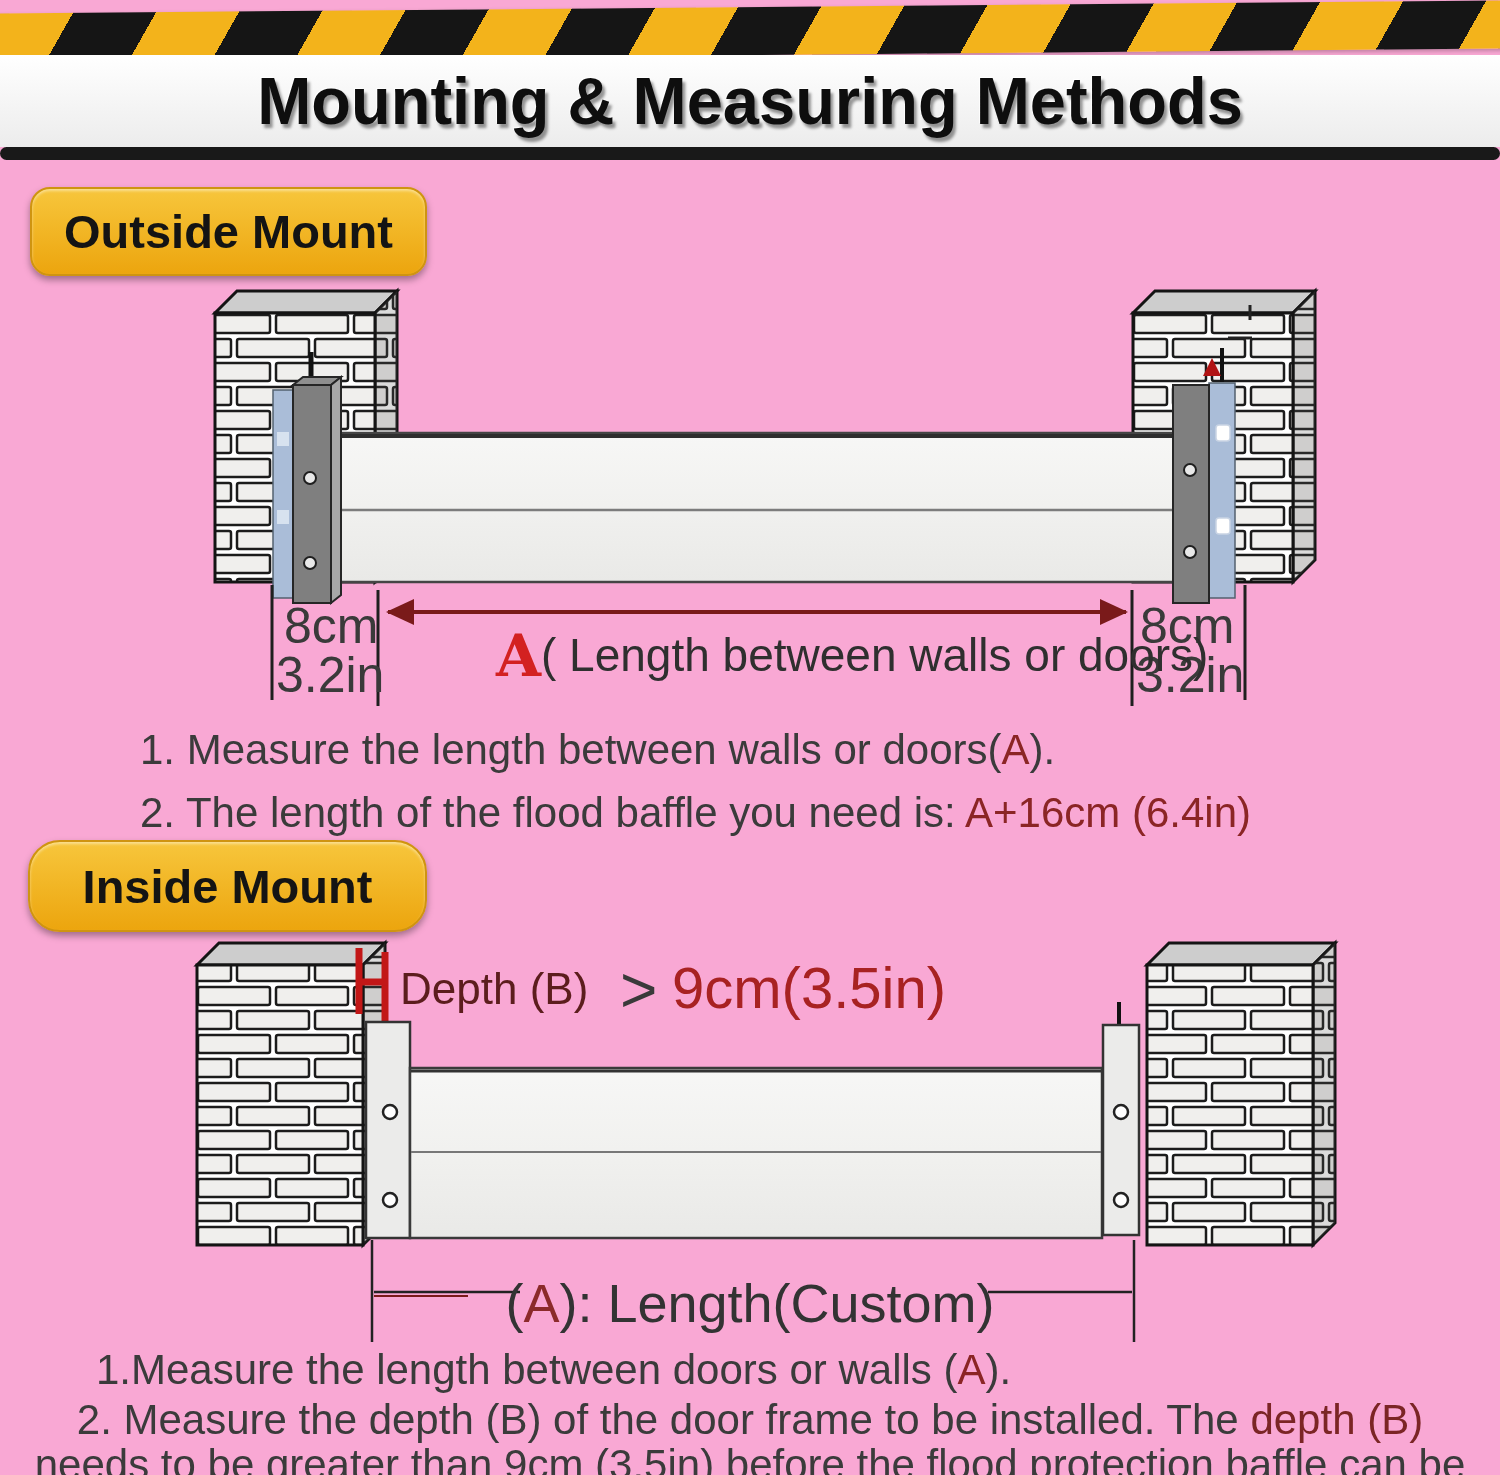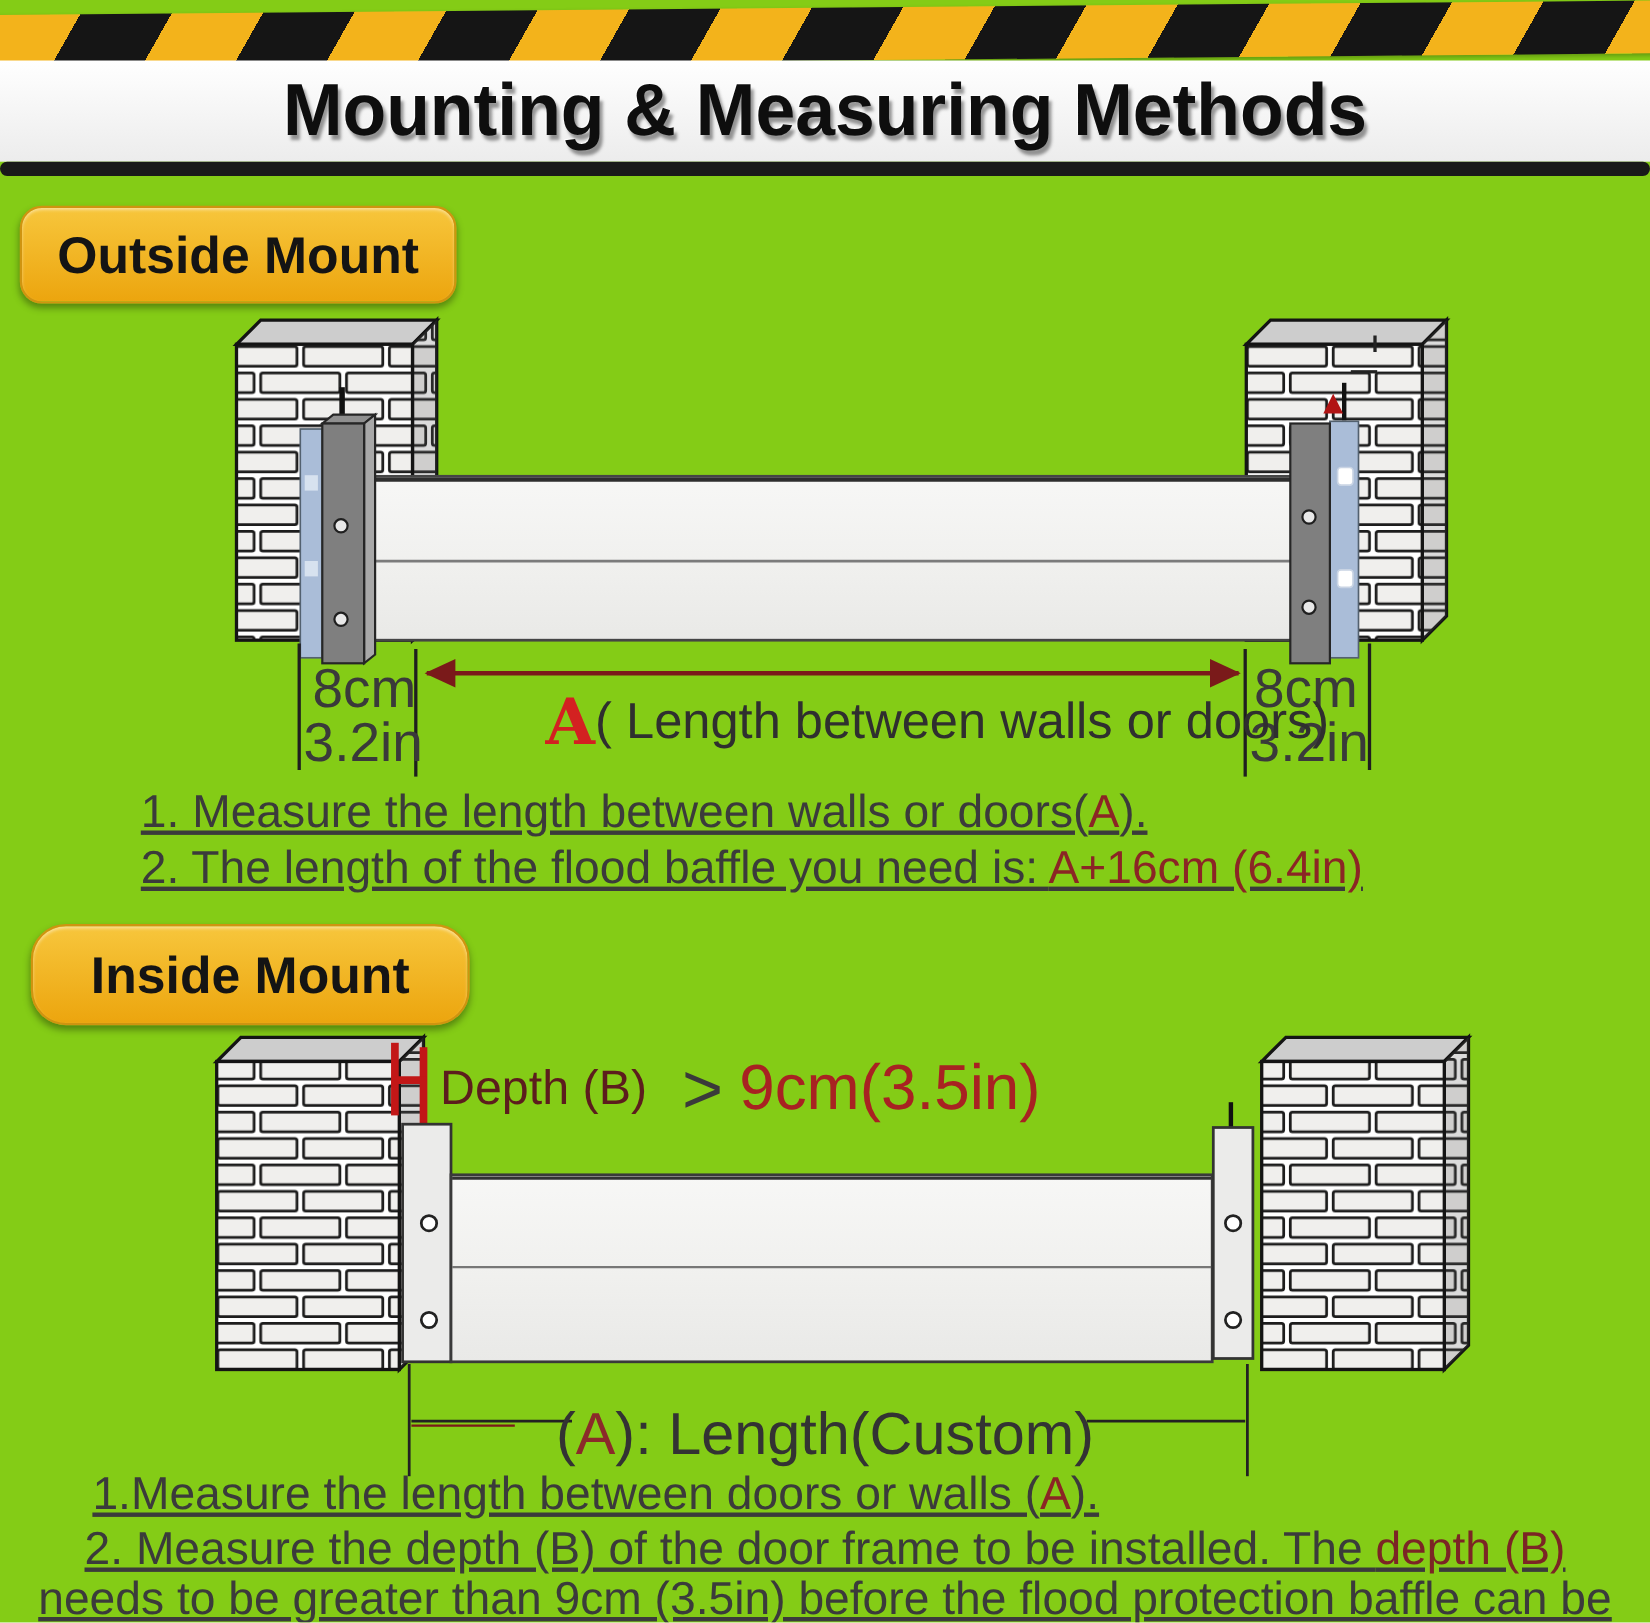--- a/index.html
+++ b/index.html
@@ -1,18 +1,18 @@
 <!DOCTYPE html>
 <html><head>
 <meta charset="utf-8">
 <style>
   html,body{margin:0;padding:0;background:#ffffff;}
   .page{
     position:relative;width:1500px;height:1475px;margin:0 auto;
-    background:#84cc16;overflow:hidden;
+    background:#f9a8d4;overflow:hidden;
     font-family:"Liberation Sans","DejaVu Sans",sans-serif;
   }
   
   .tape{
     position:absolute;top:7px;left:-10px;width:1530px;height:48px;
     background:repeating-linear-gradient(120deg,#f3b31b 0 72px,#151515 72px 144px);
     transform:rotate(-0.5deg);
     box-shadow:0 2px 4px rgba(0,0,0,0.25);
   }
   
@@ -31,39 +31,39 @@
     background:#191919;border-radius:7px;
   }
   
   .badge{
     position:absolute;display:flex;align-items:center;justify-content:center;
     background:linear-gradient(#f7c63c,#eca50e);
     border:2px solid #cf9410;border-radius:20px;
     box-shadow:0 4px 7px rgba(0,0,0,0.35), inset 0 2px 3px rgba(255,255,255,0.45);
     font-size:47px;font-weight:bold;color:#141414;
   }
-  .badge-outside{left:18px;top:187px;width:393px;height:85px;}
+  .badge-outside{left:30px;top:187px;width:393px;height:85px;}
   .badge-inside{left:28px;top:840px;width:395px;height:88px;border-radius:32px;}
   
   svg.diagram{position:absolute;left:0;display:block;}
   .dg-outside{top:270px;}
   .dg-inside{top:930px;}
   svg text{font-family:"Liberation Sans","DejaVu Sans",sans-serif;}
   .dimtxt{fill:#3a3a3a;font-size:50px;}
   .spantxt{fill:#2f2f2f;font-size:46px;}
   .bigA{fill:#d32121;font-size:58px;font-weight:bold;font-family:"DejaVu Serif","Liberation Serif",serif;}
   .depthlbl{fill:#5c1d1d;font-size:44px;}
   .depthgt{fill:#3a3a3a;font-size:64px;}
   .depthval{fill:#a82222;font-size:58px;}
   .lenA{fill:#8b2a2a;}
   .lenG{fill:#333333;}
   .lencustom{font-size:54px;}
   
   .steps{position:absolute;color:#3b3b3b;}
-  .steps p{margin:0;text-decoration:underline;}
+  .steps p{margin:12px;}
   .steps-outside{left:128px;top:712px;font-size:42px;line-height:51px;width:1330px;}
   .steps-inside1{left:84px;top:1333px;font-size:42px;line-height:50px;width:1360px;}
   .steps-inside2{left:20px;top:1385px;width:1460px;font-size:42px;line-height:45px;text-align:center;}
   .maroon{color:#8b2525;}
   .maroon2{color:#7b2525;}
 </style>
 </head>
 <body>
 
 <div class="page">

